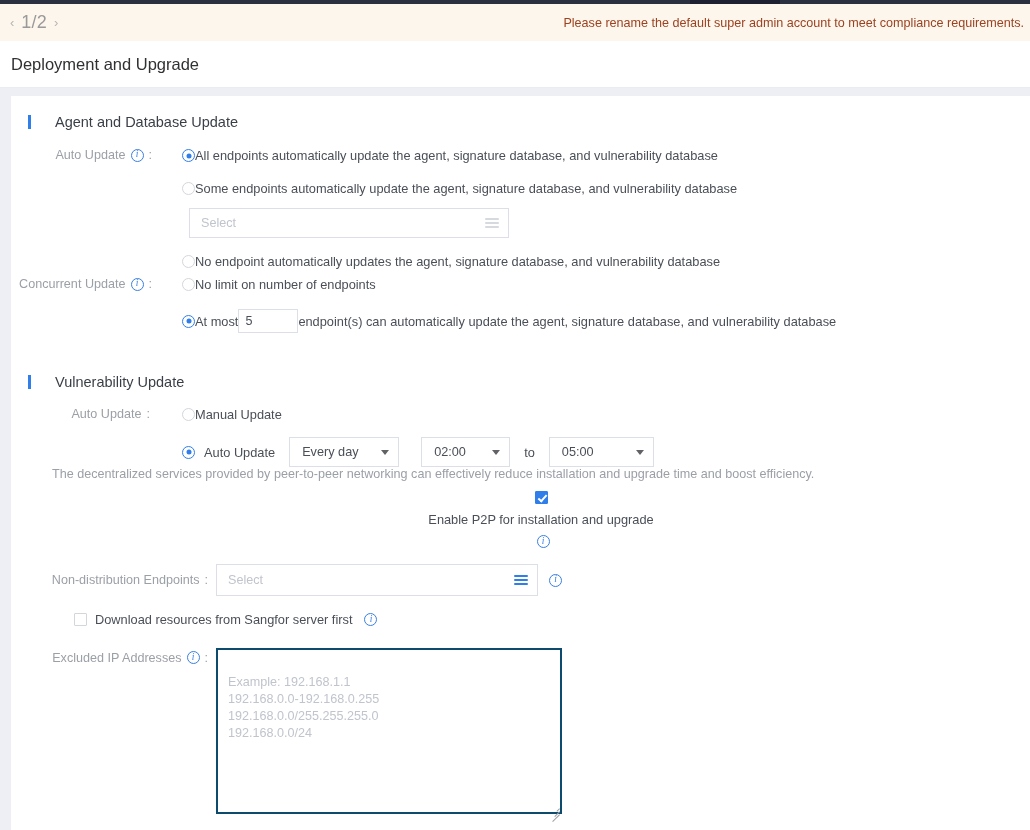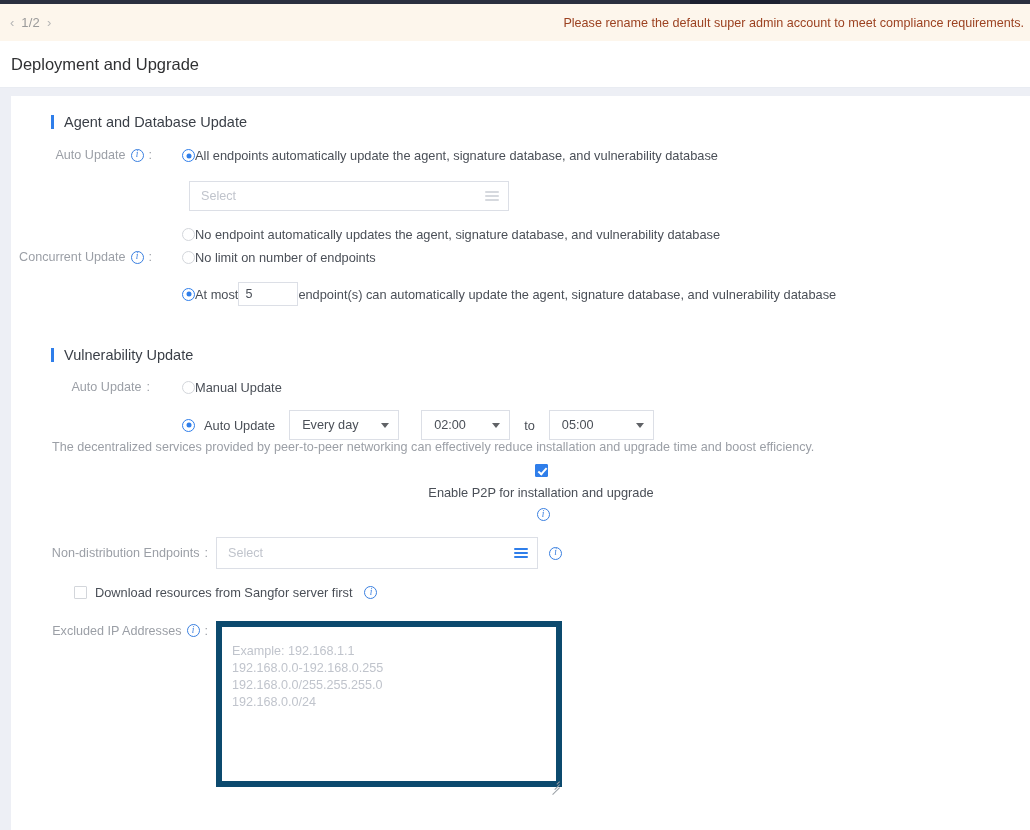--- a/index.html
+++ b/index.html
@@ -41,21 +41,21 @@
     color: #a8a8a8;
     font-size: 12.5px;
     user-select: none;
   }
   .pager .arrow {
     font-size: 13px;
     color: #b5b5b5;
     cursor: pointer;
     line-height: 1;
   }
-  .pager .count { color: #9a9a9a; font-size: 13px; letter-spacing: .2px; }
+  .pager .count { color: #9a9a9a; font-size: 18px; letter-spacing: .2px; }
   .notice-text {
     position: absolute;
     right: 6px;
     color: #9c4221;
     font-size: 12.6px;
     white-space: nowrap;
   }
 
   
   .title-bar {
@@ -83,22 +83,22 @@
     background: #ffffff;
     height: 100%;
     padding: 18px 0 0 0;
     overflow: hidden;
   }
 
   
   .section-head {
     display: flex;
     align-items: center;
-    gap: 10px;
-    padding-left: 40px;
+    gap: 24px;
+    padding-left: 17px;
     margin-bottom: 18px;
     text-align: right;
   }
   .section-bar {
     width: 3px; height: 14px;
     background: #2f7eea;
     display: block;
     flex: none;
   }
   .section-title {
@@ -282,24 +282,24 @@
     border-right: 4.5px solid transparent;
     border-top: 5px solid #606266;
     flex: none;
     margin-left: 10px;
   }
 
   
   .ta-wrap { position: relative; }
   textarea.ip-box {
     width: 346px; height: 166px;
-    border: 6px solid #0c4a6e;
+    border: 2px solid #0c4a6e;
     background: #fff;
     resize: none;
-    padding: 16px 10px;
+    padding: 24px 10px;
     font-family: "Liberation Sans", sans-serif;
     font-size: 12.6px;
     line-height: 17px;
     color: #4a4f57;
     outline: none;
   }
   textarea.ip-box::placeholder { color: #c0c4cc; }
   .resize-grip {
     position: absolute;
     right: 2px; bottom: 2px;
@@ -354,20 +354,24 @@
       <span class="info-icon">i</span>
       <span class="colon">:</span>
     </div>
     <div class="field-ctl">
 
       <div class="radio-line">
         <span class="radio checked"></span>
         <span class="radio-label">All endpoints automatically update the agent, signature database, and vulnerability database</span>
       </div>
 
+      <div class="radio-line" style="margin-bottom:12px;">
+        <span class="radio"></span>
+        <span class="radio-label">Some endpoints automatically update the agent, signature database, and vulnerability database</span>
+      </div>
 
       <div style="padding-left:7px;margin-bottom:16px;">
         <div class="picker" style="width:320px;">
           <span class="ph">Select</span>
           <span class="list-icon">
                 <i></i>
                 <i></i>
                 <i></i>
               </span>
         </div>

